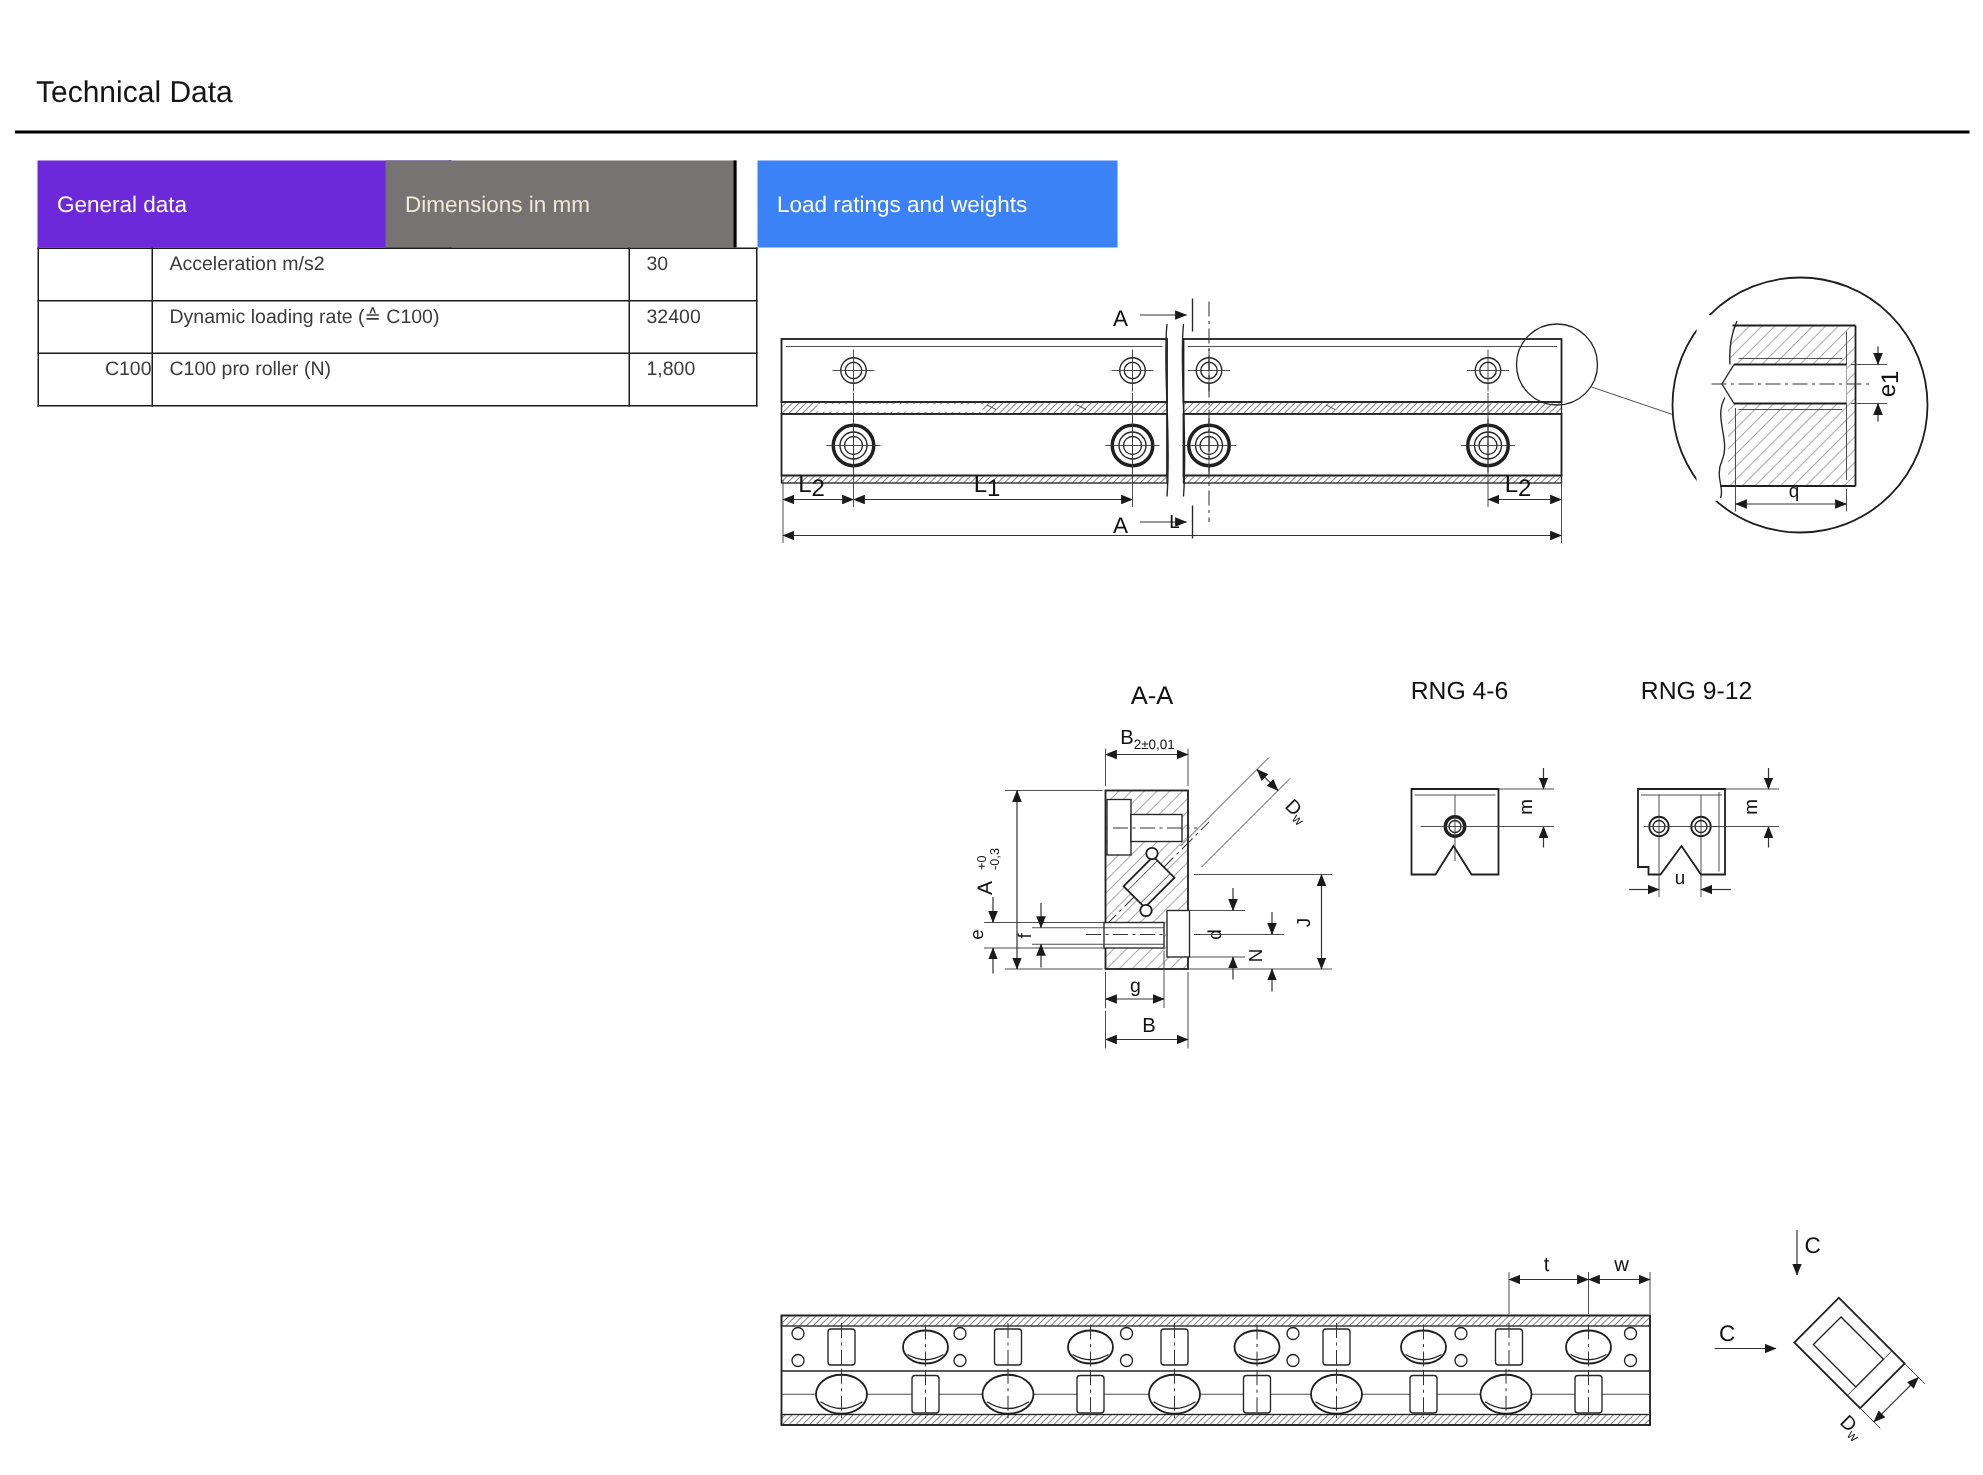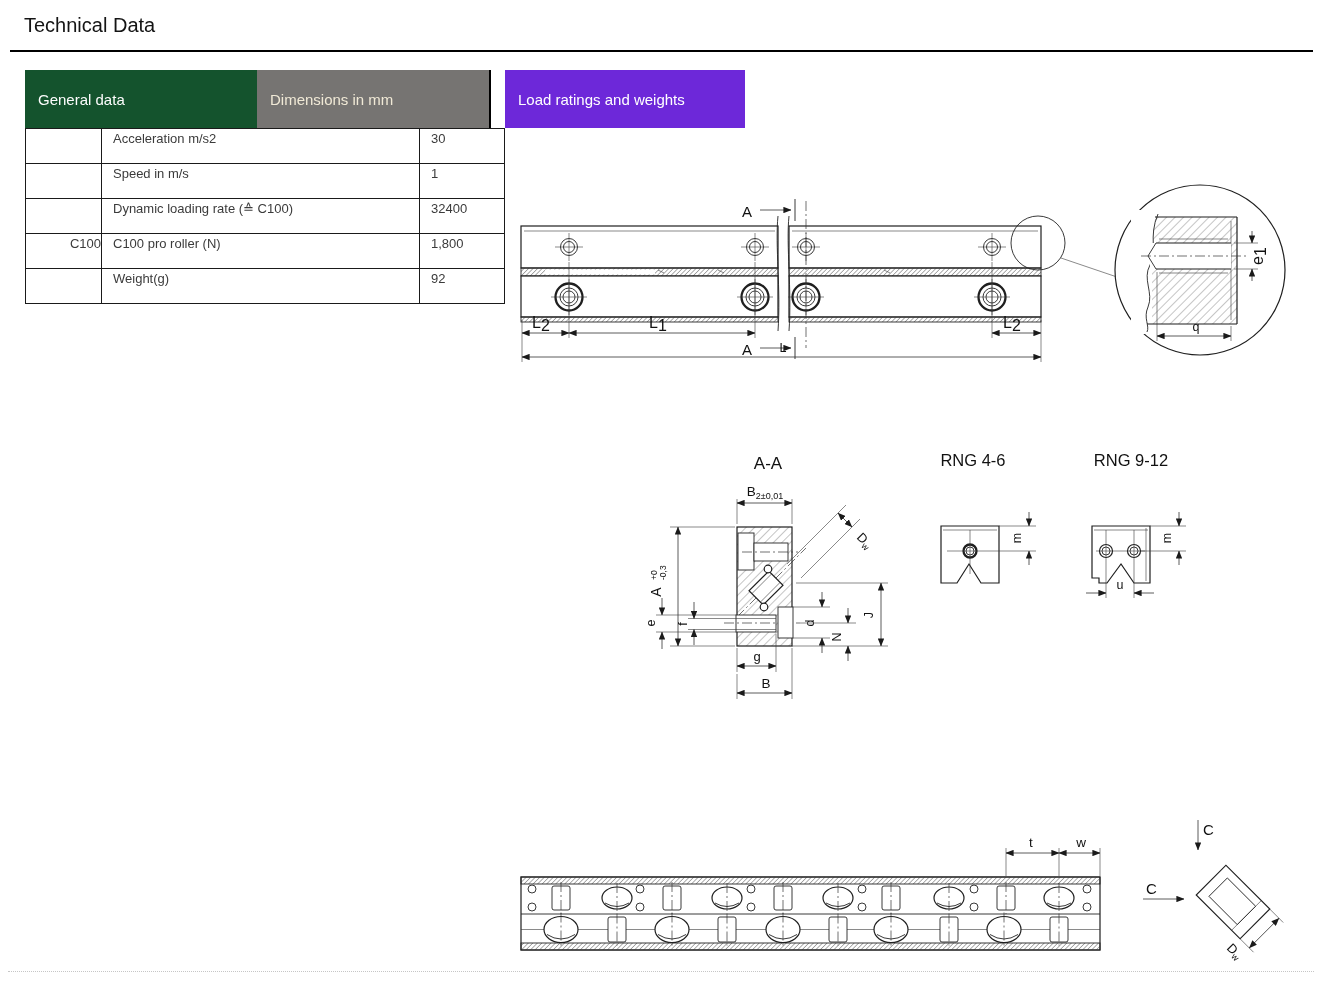--- a/index.html
+++ b/index.html
@@ -1,27 +1,27 @@
 <!DOCTYPE html>
 <html><head>
 <meta charset="utf-8">
 <style>
   html,body{margin:0;padding:0;background:#fff;}
   body{width:1322px;height:983px;position:relative;overflow:hidden;
        font-family:"Liberation Sans",sans-serif;color:#222;}
-  .abs{position:absolute;}
+  .abs{position:absolute;margin-top:37px;}
   
   #page-title{left:24px;top:14px;font-size:20px;color:#141414;}
   #title-rule{left:10px;top:50px;width:1303px;border-top:2px solid #000;}
   
   .hdr{top:70px;height:58px;display:flex;align-items:center;
        font-size:15px;box-sizing:border-box;padding-left:13px;}
-  #hdr-gray1{left:25px;width:276px;background:#14532d;color:#fdfdfd;border-right:2px solid #4c1d95;}
+  #hdr-gray1{left:25px;width:276px;background:#6d28d9;color:#fdfdfd;border-right:2px solid #4c1d95;}
   #hdr-gray2{left:257px;width:234px;background:#767472;color:#f0e9d6;border-right:2px solid #000;}
-  #hdr-red{left:505px;width:240px;background:#6d28d9;color:#fff;}
+  #hdr-red{left:505px;width:240px;background:#3b82f6;color:#fff;}
   
   #spec-table{left:25px;top:128px;border-collapse:collapse;}
   #spec-table td{border:1px solid #1a1a1a;height:35px;font-size:13px;color:#3b3b3b;
                  padding:0 0 16px 11px;box-sizing:border-box;}
   td.c-code{width:76px;text-align:right;}
   td.c-param{width:318px;}
   td.c-val{width:85px;}
   
   svg{position:absolute;overflow:visible;}
   svg text{font-family:"Liberation Sans",sans-serif;fill:#111;}
@@ -73,37 +73,27 @@
 
 <table class="abs" id="spec-table">
   <tbody>
     <tr>
       <td class="c-code"></td>
       <td class="c-param">Acceleration m/s2</td>
       <td class="c-val">30</td>
     </tr>
     <tr>
       <td class="c-code"></td>
-      <td class="c-param">Speed in m/s</td>
-      <td class="c-val">1</td>
-    </tr>
-    <tr>
-      <td class="c-code"></td>
       <td class="c-param">Dynamic loading rate (≙ C100)</td>
       <td class="c-val">32400</td>
     </tr>
     <tr>
       <td class="c-code">C100</td>
       <td class="c-param">C100 pro roller (N)</td>
       <td class="c-val">1,800</td>
-    </tr>
-    <tr>
-      <td class="c-code"></td>
-      <td class="c-param">Weight(g)</td>
-      <td class="c-val">92</td>
     </tr>
   </tbody>
 </table>
 
 <svg style="left:515px;top:183px" width="797" height="200" viewBox="515 183 797 200">
 
   <g>
     <rect x="521" y="226" width="257" height="42" class="wf s1"></rect>
     <rect x="789" y="226" width="252" height="42" class="wf s1"></rect>
     <line x1="524" y1="231" x2="775" y2="231" class="thin"></line>

